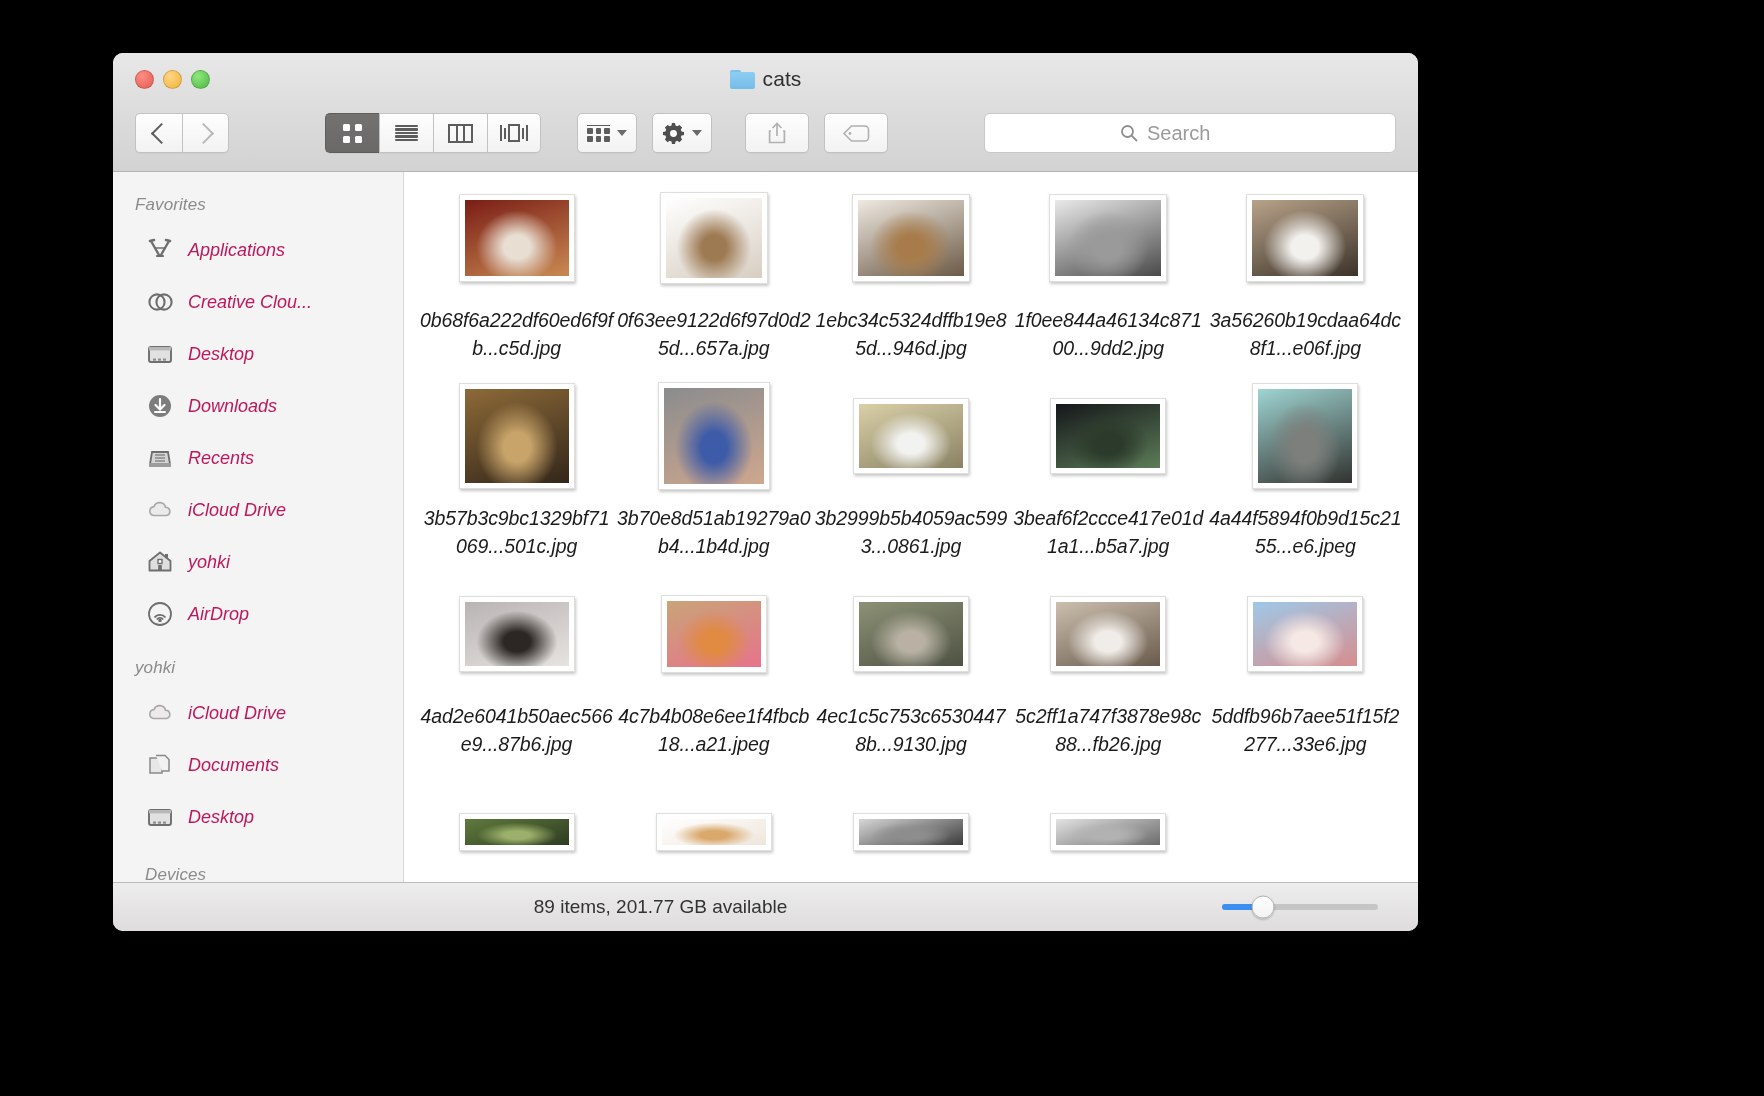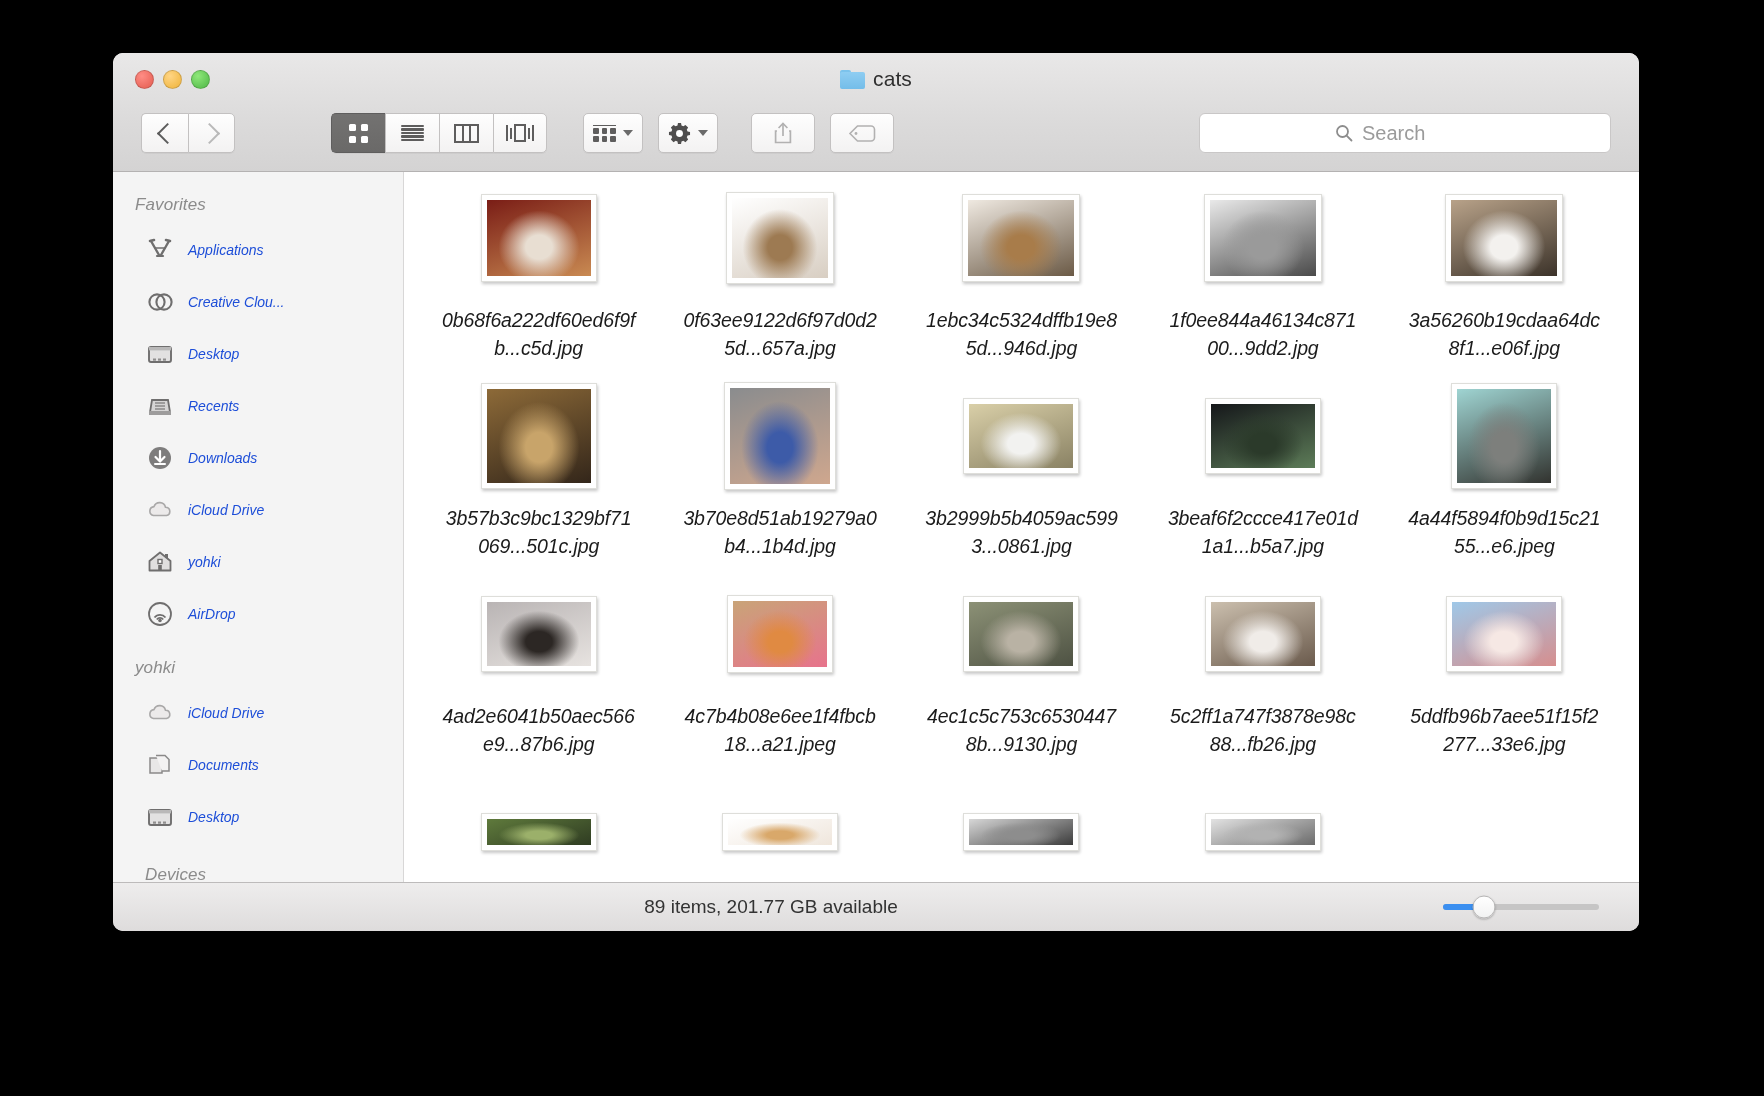--- a/index.html
+++ b/index.html
@@ -16,21 +16,21 @@
     width: 1764px;
     height: 1096px;
     background: #000000;
   }
 
   
   .window {
     position: absolute;
     left: 113px;
     top: 53px;
-    width: 1526px;
+    width: 1305px;
     height: 878px;
     border-radius: 10px;
     background: #ffffff;
     box-shadow: 0 14px 46px rgba(0,0,0,0.55);
     overflow: hidden;
     display: flex;
     flex-direction: column;
   }
 
   
@@ -96,21 +96,21 @@
   }
 
   
   .toolbar {
     position: absolute;
     left: 0; right: 0;
     top: 54px;
     height: 52px;
     display: flex;
     align-items: center;
-    padding: 0 28px;
+    padding: 0 22px;
     box-sizing: border-box;
   }
   .btn {
     background: linear-gradient(to bottom, #fefefe, #f3f2f2);
     border: 1px solid #c3c1c1;
     border-radius: 5px;
     box-sizing: border-box;
     display: flex;
     align-items: center;
     justify-content: center;
@@ -241,22 +241,22 @@
   }
   .sb-item {
     display: flex;
     align-items: center;
     height: 52px;
     padding-left: 33px;
     gap: 14px;
     cursor: default;
   }
   .sb-label {
-    font-size: 14px;
-    color: #1d4ed8;
+    font-size: 18px;
+    color: #be185d;
     white-space: nowrap;
   }
   .sb-icon {
     width: 28px; height: 28px;
     flex: 0 0 28px;
     display: flex;
     align-items: center;
     justify-content: center;
   }
 
@@ -511,37 +511,37 @@
               <rect x="12" y="18.5" width="3" height="2.2" fill="#8f8e8e"></rect>
               <rect x="17" y="18.5" width="3" height="2.2" fill="#8f8e8e"></rect>
             </svg>
           </span>
           <span class="sb-label">Desktop</span>
         </div>
 
         <div class="sb-item">
           <span class="sb-icon">
             <svg viewBox="0 0 28 28" width="28" height="28">
+              <circle cx="14" cy="14" r="11" fill="#7e7d7d"></circle>
+              <path d="M14 7 L14 17 M9.5 13 L14 17.6 L18.5 13" stroke="#ffffff" stroke-width="2.2" fill="none" stroke-linecap="round" stroke-linejoin="round"></path>
+              <path d="M9 20 H19" stroke="#ffffff" stroke-width="2" stroke-linecap="round"></path>
+            </svg>
+          </span>
+          <span class="sb-label">Downloads</span>
+        </div>
+
+        <div class="sb-item">
+          <span class="sb-icon">
+            <svg viewBox="0 0 28 28" width="28" height="28">
               <path d="M4 20 L24 20 L22 8 L6 8 Z" fill="#d6d5d5" stroke="#6f6e6e" stroke-width="1.8"></path>
               <path d="M9 11 H19 M9 14 H19 M9 17 H19" stroke="#8a8989" stroke-width="1.4"></path>
               <path d="M3 19 L25 19 L25 23 L3 23 Z" fill="#9d9c9c"></path>
             </svg>
           </span>
           <span class="sb-label">Recents</span>
-        </div>
-
-        <div class="sb-item">
-          <span class="sb-icon">
-            <svg viewBox="0 0 28 28" width="28" height="28">
-              <circle cx="14" cy="14" r="11" fill="#7e7d7d"></circle>
-              <path d="M14 7 L14 17 M9.5 13 L14 17.6 L18.5 13" stroke="#ffffff" stroke-width="2.2" fill="none" stroke-linecap="round" stroke-linejoin="round"></path>
-              <path d="M9 20 H19" stroke="#ffffff" stroke-width="2" stroke-linecap="round"></path>
-            </svg>
-          </span>
-          <span class="sb-label">Downloads</span>
         </div>
 
         <div class="sb-item">
           <span class="sb-icon">
             <svg viewBox="0 0 28 28" width="28" height="28">
               <path d="M7.5 19.5 A4.5 4.5 0 0 1 8 10.6 A6 6 0 0 1 19.5 11.2 A4.2 4.2 0 0 1 20.5 19.5 Z" fill="#eceaea" stroke="#a9a8a8" stroke-width="1.6"></path>
             </svg>
           </span>
           <span class="sb-label">iCloud Drive</span>
         </div>

